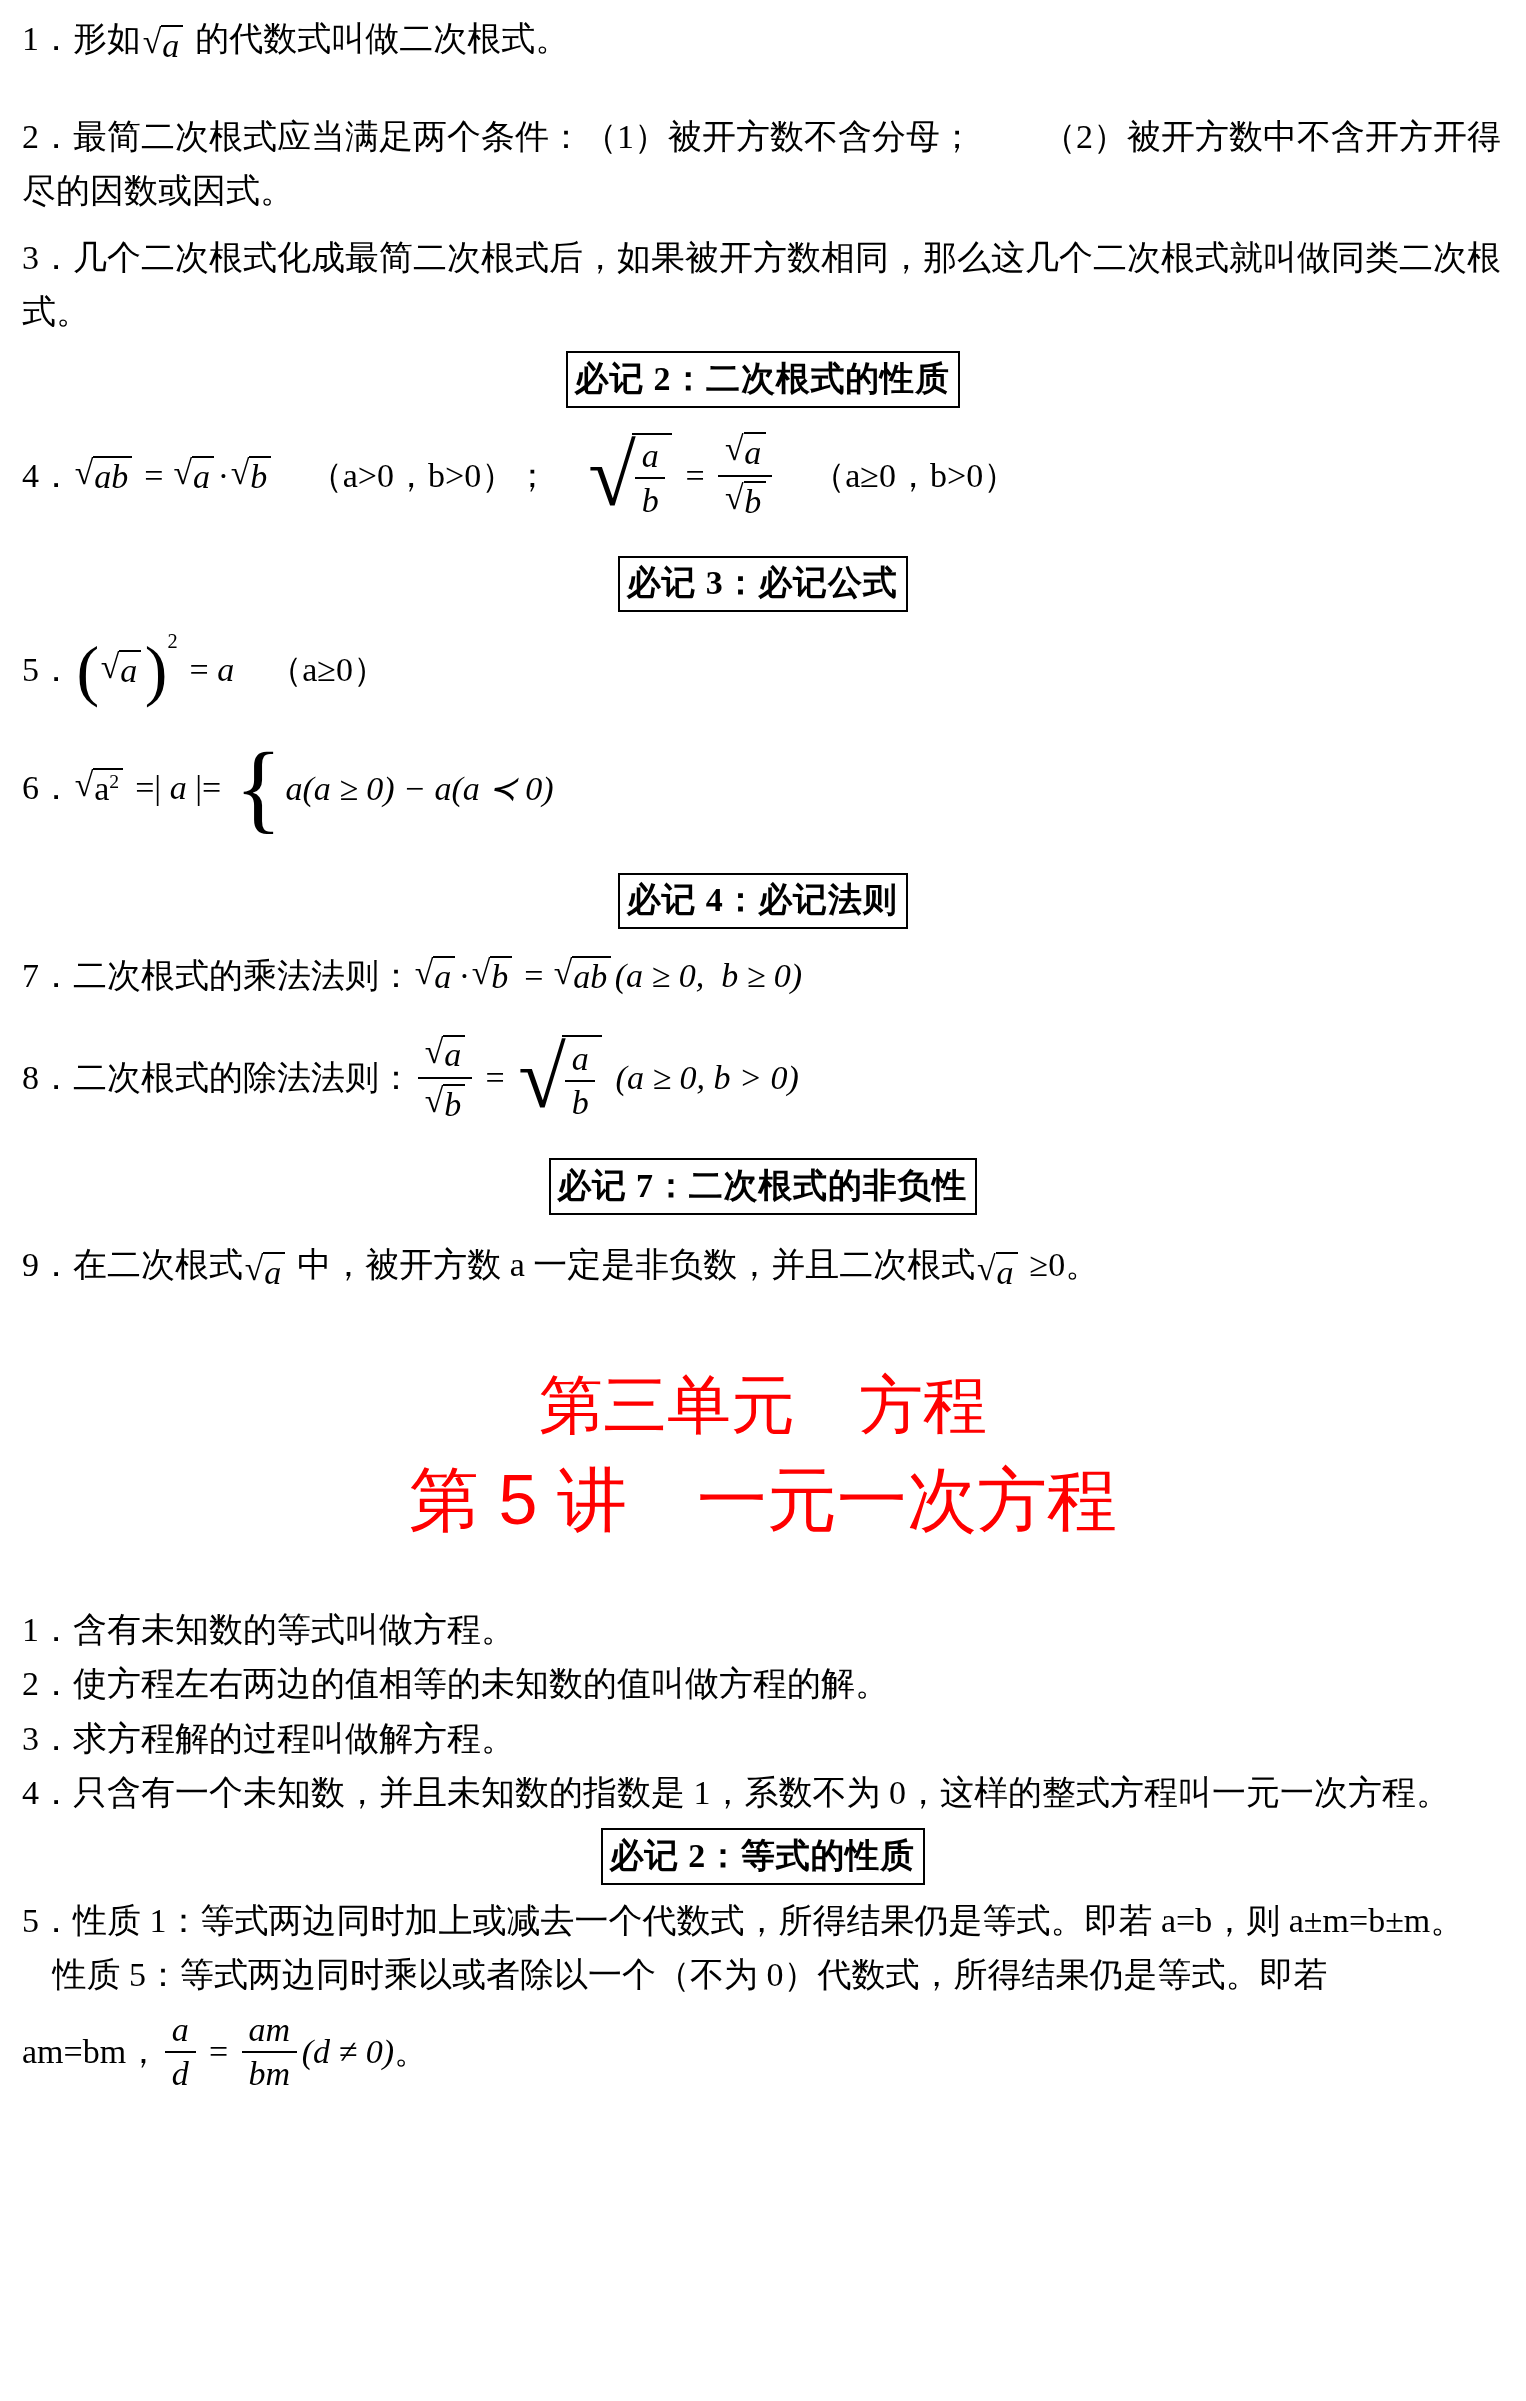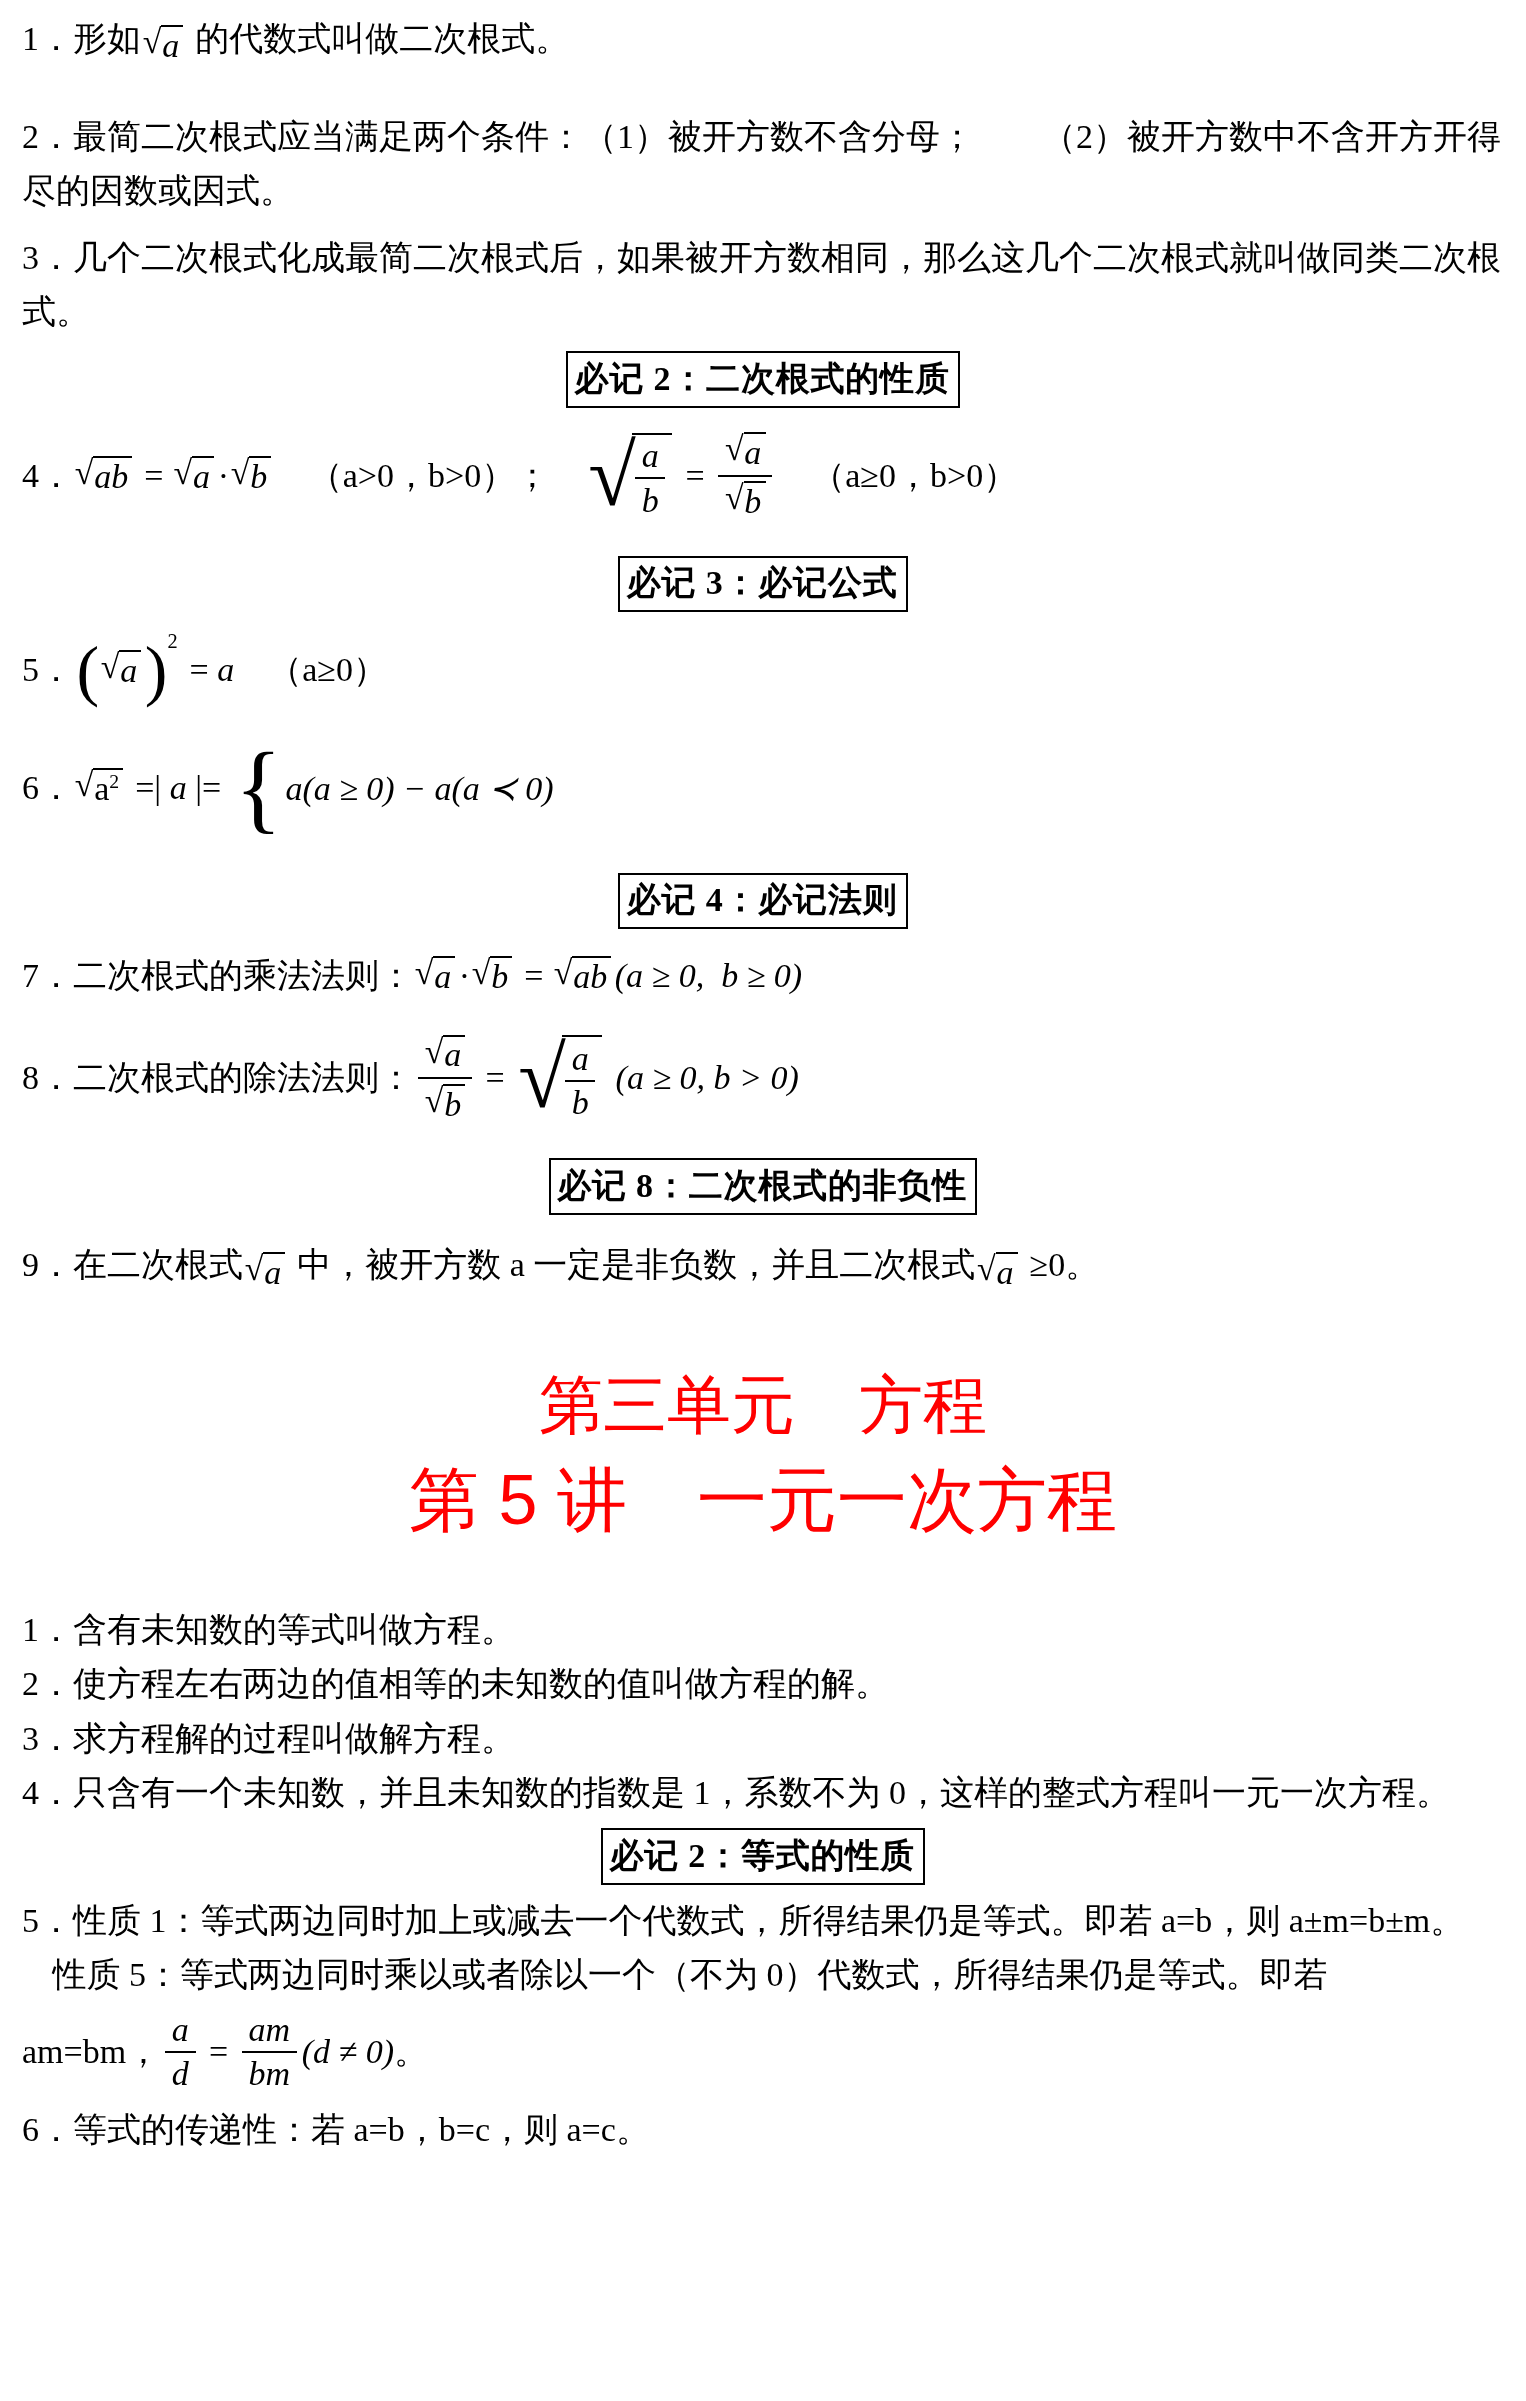--- a/index.html
+++ b/index.html
@@ -182,21 +182,21 @@
             <span class="rad2">√</span>
             <span class="rcd2">
               <span class="frac">
                 <span class="fn">a</span>
                 <span class="fd">b</span>
               </span>
             </span>
           </span>
           <span class="it"> (a ≥ 0, b &gt; 0)</span>
         </div>
-        <div class="heading-row"><span class="heading-box">必记 8：二次根式的非负性</span></div>
+        <div class="heading-row"><span class="heading-box">必记 7：二次根式的非负性</span></div>
         <div class="para"><span class="txt">9．在二次根式</span><span class="sqrt">
             <span class="rad">√</span>
             <span class="rcd">a</span>
           </span><span class="txt"> 中，被开方数 a 一定是非负数，并且二次根式</span><span class="sqrt">
             <span class="rad">√</span>
             <span class="rcd">a</span>
           </span><span class="txt"> ≥0。</span></div>
       </section>
       <section class="sec sec-unit-titles">
         <div class="title l1">第三单元　方程</div>
@@ -217,17 +217,16 @@
             <span class="fd">d</span>
           </span>
           <span class="txt"> = </span>
           <span class="frac">
             <span class="fn">am</span>
             <span class="fd">bm</span>
           </span>
           <span class="it">(d ≠ 0)</span>
           <span class="txt">。</span>
         </div>
-        <div class="para"><span class="txt">6．等式的传递性：若 a=b，b=c，则 a=c。</span></div>
       </section>
     </div>
 </main>
 
 
 </body></html>

